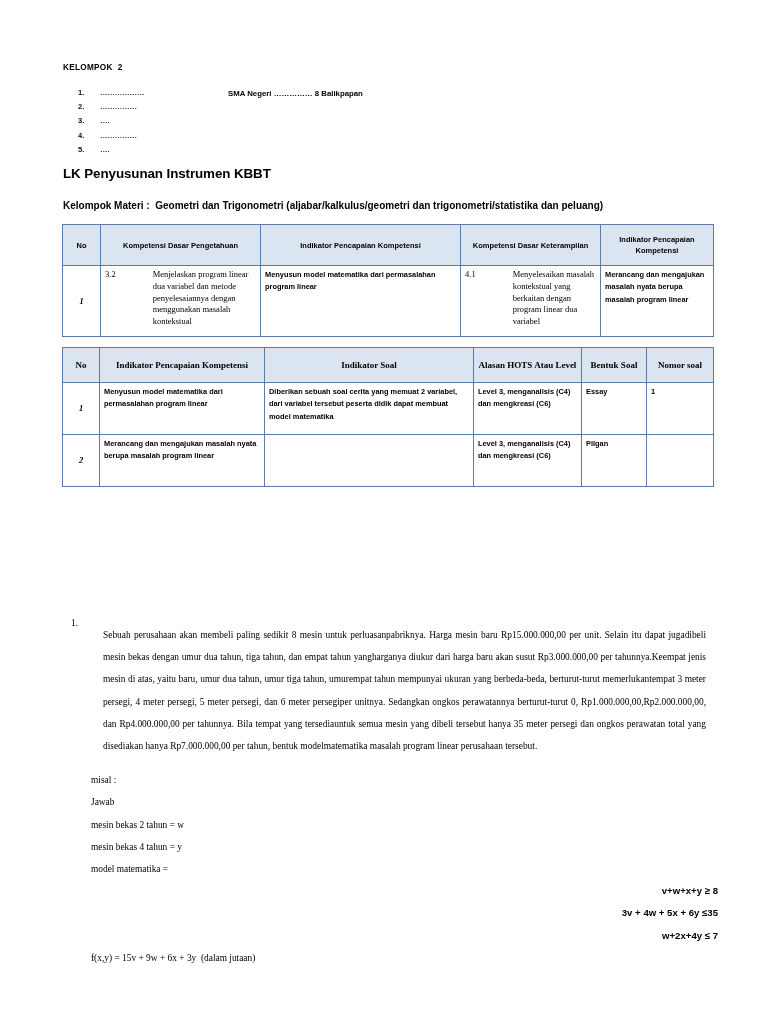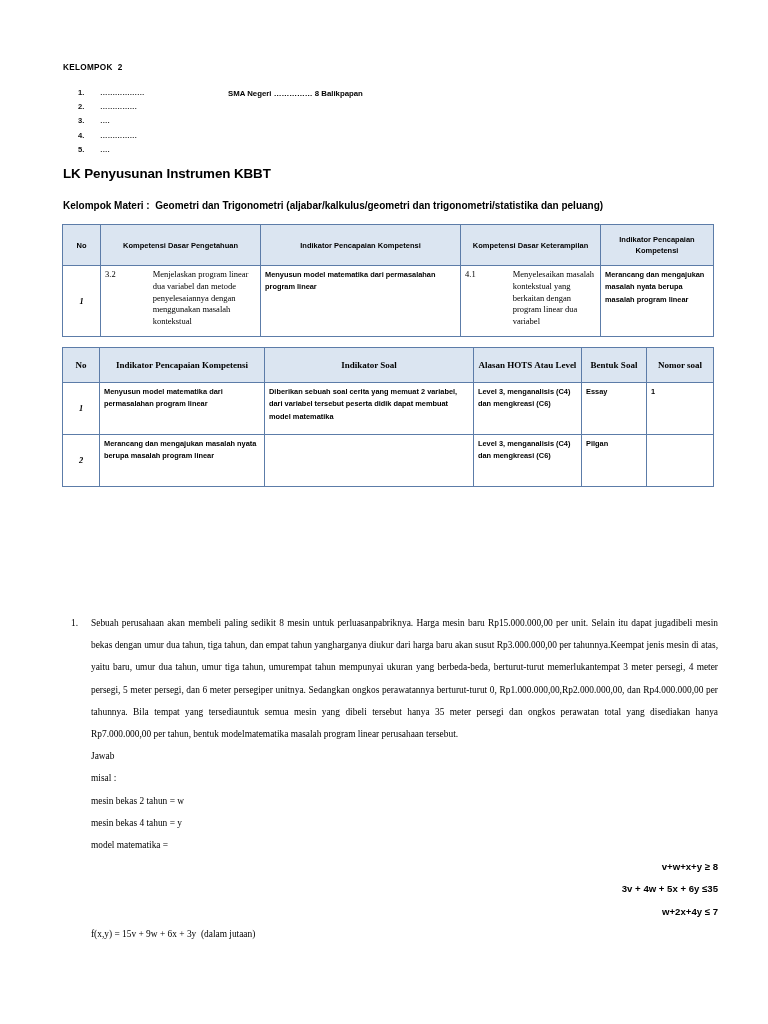--- a/index.html
+++ b/index.html
@@ -198,21 +198,21 @@
     box-sizing: border-box;
   }
   .q-body {
     flex: 1 1 auto;
   }
   .q-para {
     font-size: 9.4px;
     line-height: 22.2px;
     text-align: justify;
     text-justify: inter-word;
-    margin: 0;
+    margin: 12px;
   }
   .q-line {
     font-size: 9.4px;
     line-height: 22.2px;
     white-space: pre;
   }
   .q-line-bold {
     font-size: 9.6px;
     line-height: 22.2px;
     font-weight: bold;
@@ -331,22 +331,22 @@
         <td class="sans-cell"></td>
       </tr>
     </tbody>
   </table>
 
   <div class="question-block">
     <div class="q-row">
       <div class="q-num">1.</div>
       <div class="q-body">
         <p class="q-para">Sebuah perusahaan akan membeli paling sedikit 8 mesin untuk perluasanpabriknya. Harga mesin baru Rp15.000.000,00 per unit. Selain itu dapat jugadibeli mesin bekas dengan umur dua tahun, tiga tahun, dan empat tahun yangharganya diukur dari harga baru akan susut Rp3.000.000,00 per tahunnya.Keempat jenis mesin di atas, yaitu baru, umur dua tahun, umur tiga tahun, umurempat tahun mempunyai ukuran yang berbeda-beda, berturut-turut memerlukantempat 3 meter persegi, 4 meter persegi, 5 meter persegi, dan 6 meter persegiper unitnya. Sedangkan ongkos perawatannya berturut-turut 0, Rp1.000.000,00,Rp2.000.000,00, dan Rp4.000.000,00 per tahunnya. Bila tempat yang tersediauntuk semua mesin yang dibeli tersebut hanya 35 meter persegi dan ongkos perawatan total yang disediakan hanya Rp7.000.000,00 per tahun, bentuk modelmatematika masalah program linear perusahaan tersebut.</p>
+        <div class="q-line">misal :</div>
         <div class="q-line">Jawab</div>
-        <div class="q-line">misal :</div>
         <div class="q-line">mesin bekas 2 tahun = w</div>
         <div class="q-line">mesin bekas 4 tahun = y</div>
         <div class="q-line">model matematika =</div>
         <div class="q-line-bold">v+w+x+y ≥ 8</div>
         <div class="q-line-bold">3v + 4w + 5x + 6y ≤35</div>
         <div class="q-line-bold">w+2x+4y ≤ 7</div>
         <div class="q-line">f(x,y) = 15v + 9w + 6x + 3y  (dalam jutaan)</div>
       </div>
     </div>
   </div>

